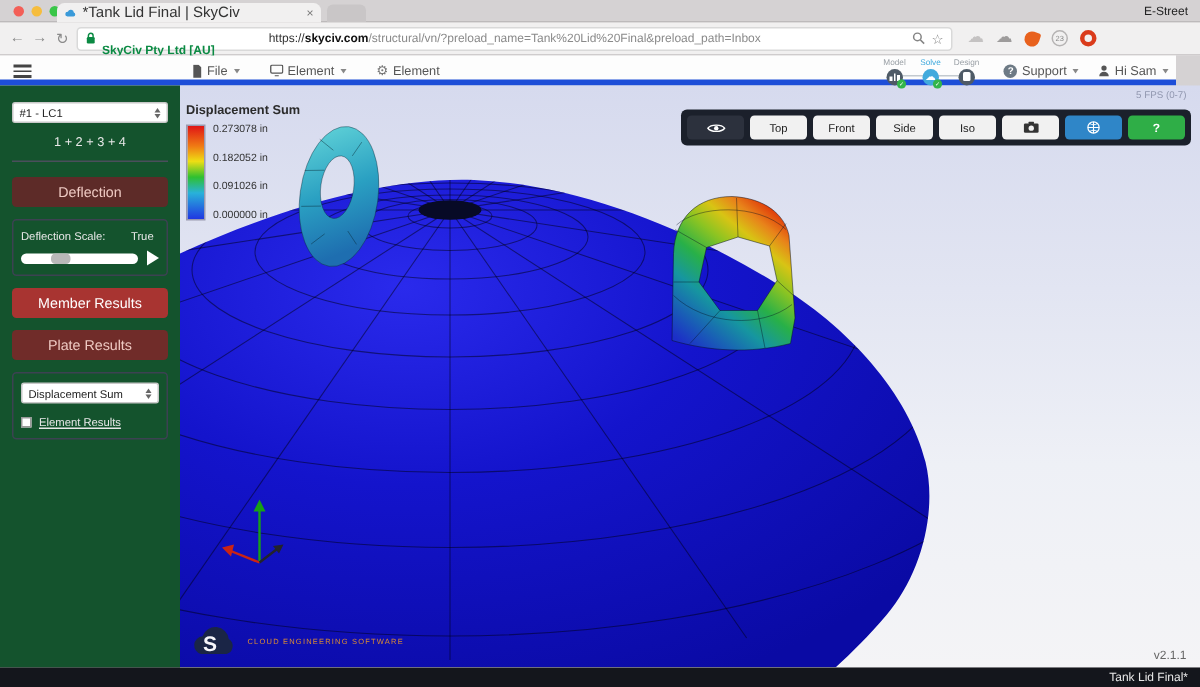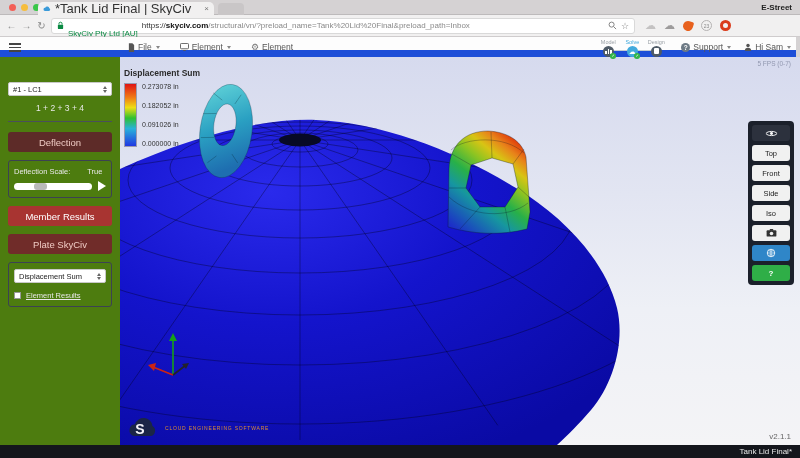--- a/index.html
+++ b/index.html
@@ -10,55 +10,55 @@
   
   .titlebar { position:absolute; top:0; left:0; right:0; height:15px;
     background:#d5d2d3; border-bottom:1px solid #bdbabb; }
   .tl { position:absolute; top:4px; width:7px; height:7px; border-radius:50%; }
   .tl.red{ left:9px;  background:#f35f57; }
   .tl.yel{ left:21px; background:#f6bd3d; }
   .tl.grn{ left:33px; background:#39c648; }
   .tab { position:absolute; left:38px; top:2px; width:176px; height:13px;
     background:#f1f0f0; border-radius:5px 5px 0 0; display:flex; align-items:center;
     padding:0 5px; gap:4px; }
-  .tab .title { font-size:13px; color:#333; white-space:nowrap; overflow:hidden;
+  .tab .title { font-size:10px; color:#333; white-space:nowrap; overflow:hidden;
     flex:1; }
   .tab .close { font-size:8px; color:#777; cursor:default; }
   .newtab-stub { position:absolute; left:218px; top:3px; width:26px; height:12px;
     background:#c9c6c7; border-radius:4px 4px 0 0; }
   .profile { position:absolute; right:8px; top:3px; font-size:8px; color:#222;
-    font-weight:bold; }
+    font-weight:normal; }
 
   
   .urlrow { position:absolute; top:15px; left:0; right:0; height:22px;
     background:#f1f0f0; border-bottom:1px solid #cfcccd; display:flex;
     align-items:center; }
   .navbtn { font-size:10px; color:#8b8b8b; width:15px; text-align:center; }
   .urlfield { margin-left:2px; width:584px; height:16px; background:#fff;
     border:1px solid #d9d9d9; border-radius:3px; display:flex; align-items:center;
     padding:0 5px; gap:4px; }
-  .ev { color:#0b8a43; font-size:8px; font-weight:normal; white-space:nowrap;margin-top:15px; }
+  .ev { color:#0b8a43; font-size:8px; font-weight:bold; white-space:nowrap;margin-top:15px; }
   .url { font-size:8px; white-space:nowrap; overflow:hidden; flex:1; }
-  .url .scheme { color:#333; }
+  .url .scheme { color:#333;margin-left:32px; }
   .url .domain { color:#111; font-weight:bold; }
   .url .path { color:#8a8a8a; }
   .urlfield .star { font-size:9px; color:#848484; }
   .ext { display:flex; align-items:center; gap:8px; margin-left:10px; }
   .cloud1 { font-size:11px; color:#c4c2c2; line-height:1; }
   .cloud2 { font-size:11px; color:#9d9b9b; line-height:1; }
   .orangeblob { width:10px; height:10px; background:#e8611d;
     border-radius:6px 2px 6px 6px; transform:rotate(18deg); }
   .circle23 { width:11px; height:11px; border:1px solid #b5b3b3; border-radius:50%;
     font-size:5px; color:#8a8a8a; display:flex; align-items:center;
     justify-content:center; }
   .redring { width:11px; height:11px; border:3px solid #da3b1b; border-radius:50%; }
 
   
-  .menubar { position:absolute; top:37px; left:0; right:4px; height:20px;
-    background:#fdfdfd; border-bottom:7px solid #1d4ed8;text-align:right; }
+  .menubar { position:absolute; top:37px; left:0; right:16px; height:20px;
+    background:#fdfdfd; border-bottom:4px solid #1d4ed8;text-align:right; }
   .hamburger { position:absolute; left:9px; top:6px; width:12px; }
   .hamburger i { display:block; height:1.5px; background:#444; margin-bottom:2px; }
   .menugroup { position:absolute; left:128px; top:0; height:20px; display:flex;
     align-items:center; gap:20px; }
   .menuitem { display:flex; align-items:center; gap:3px; font-size:8.5px;
     color:#555; }
   .chev { width:0; height:0; border-left:2.5px solid transparent;
     border-right:2.5px solid transparent; border-top:3px solid #888;
     display:inline-block; margin-left:1px; }
   .gear { font-size:9px; color:#777; line-height:1; }
@@ -83,21 +83,21 @@
     display:flex; align-items:center; justify-content:center; }
   .wfline { position:absolute; top:11px; left:12px; right:12px; height:1.5px;
     background:#c3cad0; z-index:0; }
   .wfstep { position:relative; z-index:1; }
   .qicon { width:9px; height:9px; border-radius:50%; background:#6d7a85; color:#fff;
     font-size:6.5px; font-weight:bold; display:flex; align-items:center;
     justify-content:center; }
 
   
   .sidebar { position:absolute; top:57px; left:0; width:120px; height:388px;
-    background:#4d7c0f; padding:25px 8px; }
+    background:#14532d; padding:11px 8px; }
   .sel { background:#fff; border:1px solid #c8c8c8; border-radius:2px; height:14px;
     display:flex; align-items:center; padding:0 4px; font-size:7.5px; color:#222; }
   .sel .seltext { flex:1; white-space:nowrap; overflow:hidden; }
   .stepper { display:flex; flex-direction:column; gap:1px; }
   .stepper i { width:0; height:0; border-left:2.5px solid transparent;
     border-right:2.5px solid transparent; display:block; }
   .stepper .up { border-bottom:3px solid #666; }
   .stepper .dn { border-top:3px solid #666; }
   .combo { color:#e8e8e8; font-size:8.5px; text-align:center; margin-top:7px; }
   .divider { height:1px; background:#4a4f5c; margin:8px 0 10px 0; }
@@ -132,21 +132,21 @@
   .legend-title { font-size:8.5px; color:#2b2b2b; font-weight:bold;
     margin-bottom:5px; }
   .legend-body { display:flex; gap:5px; }
   .legend-bar { width:13px; height:64px; border:1px solid #9a9ab0;
     background:linear-gradient(180deg,#e01515 0%,#f07c14 22%,#eede14 38%,
       #2fc030 55%,#28b2da 72%,#2037e2 100%); }
   .legend-labels { display:flex; flex-direction:column;
     justify-content:space-between; height:64px; }
   .legend-labels span { font-size:7px; color:#333; }
   .vtoolbar { position:absolute; top:16px; right:6px; background:#1b202b;
-    border-radius:4px; padding:4px; display:flex; flex-direction:column; gap:4px;margin-top:48px; }
+    border-radius:4px; padding:4px; display:flex; gap:4px; }
   .vbtn { width:38px; height:16px; border-radius:3px; background:#f1f1f1;
     color:#222; font-size:7.5px; display:flex; align-items:center;
     justify-content:center; }
   .vbtn.dark { background:#2c313d; }
   .vbtn.blue { background:#2f86c8; }
   .vbtn.green { background:#2fae47; color:#fff; font-weight:bold; font-size:8px; }
   .watermark { position:absolute; left:6px; bottom:6px; display:flex;
     align-items:center; gap:3px; opacity:.96; }
   .wm-text .wm-name { font-size:19px; font-weight:bold; color:#3e97d3;
     line-height:1; }
@@ -291,21 +291,21 @@
     <div class="panel">
       <div class="scale-label"><span>Deflection Scale:</span><b>True</b></div>
       <div class="sliderrow">
         <div class="slidertrack">
             <div class="sliderhandle"></div>
           </div>
         <div class="play"></div>
       </div>
     </div>
     <button class="sbtn member">Member Results</button>
-    <button class="sbtn plate">Plate SkyCiv</button>
+    <button class="sbtn plate">Plate Results</button>
     <div class="panel">
       <div class="sel">
         <span class="seltext">Displacement Sum</span>
         <span class="stepper">
             <i class="up"></i>
             <i class="dn"></i>
           </span>
       </div>
       <div class="checkrow">
         <span class="checkbox"></span>

